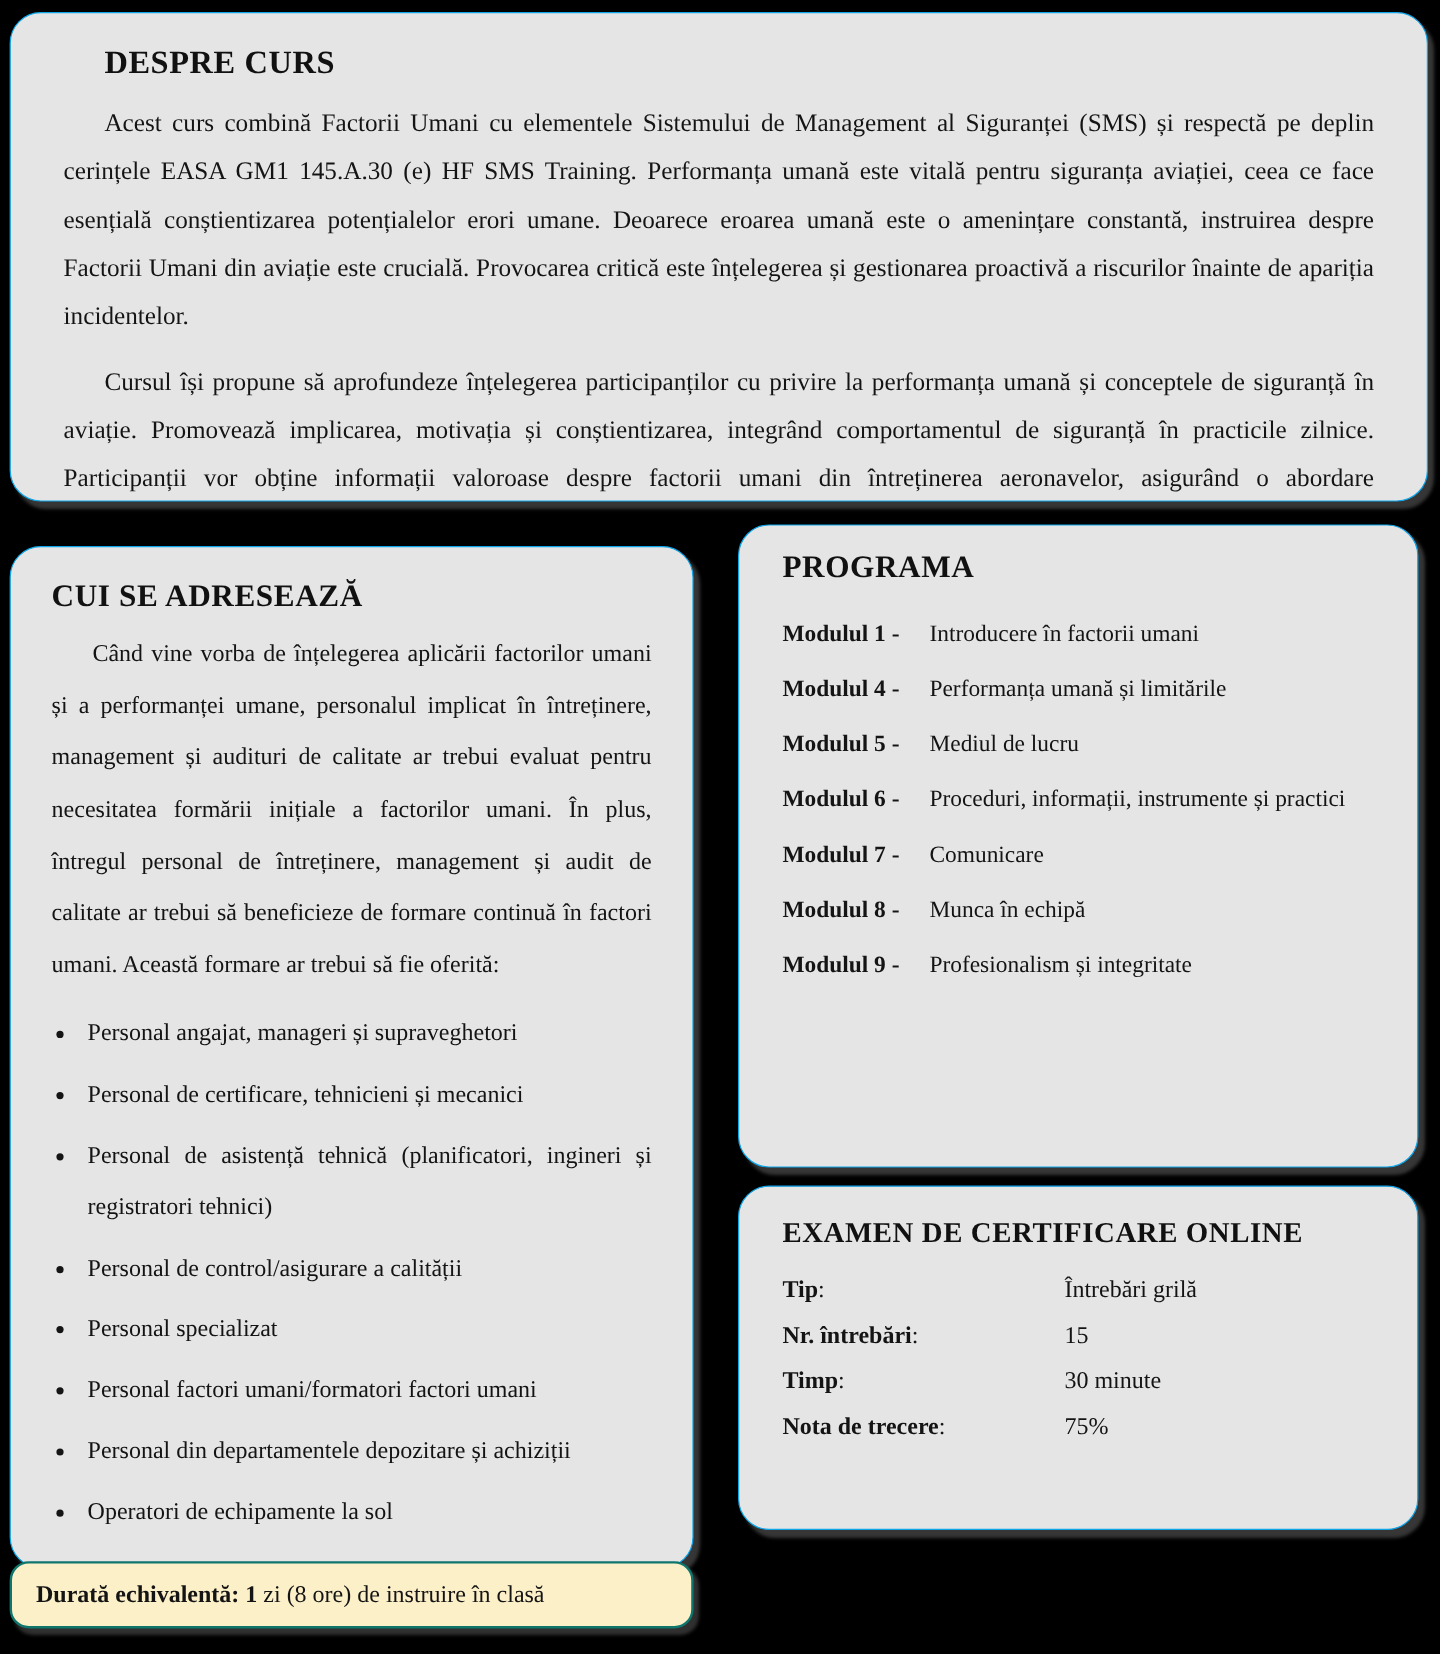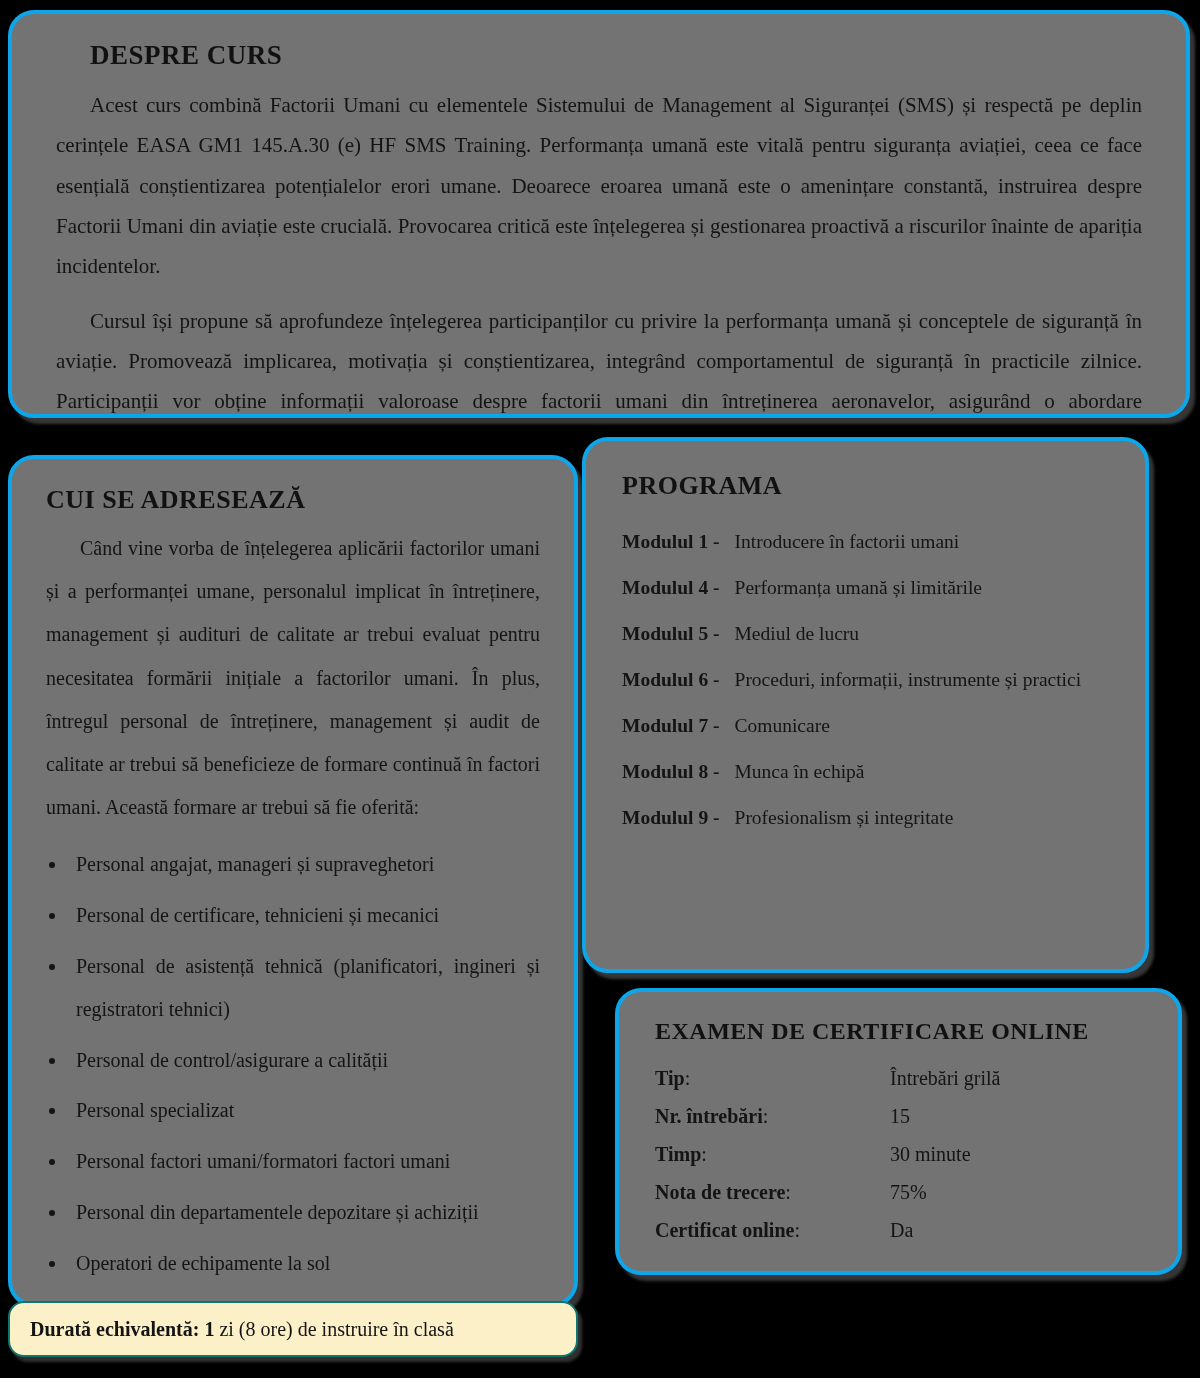--- a/index.html
+++ b/index.html
@@ -7,22 +7,22 @@
   body {
     width: 1200px; height: 1378px;
     font-family: "Liberation Serif", "DejaVu Serif", serif;
     color: #141414;
     position: relative;
   }
   .page { position: relative; width: 1200px; height: 1378px; background: #000; overflow: hidden; }
 
   .card {
     position: absolute;
-    background: #737373;
-    border: 4px solid #0ea5e9;
+    background: #e5e5e5;
+    border: 1px solid #0ea5e9;
     border-radius: 26px;
     box-shadow: 5px 6px 3px rgba(120,120,120,0.45);
     overflow: hidden;
   }
 
   .card h2 {
     font-size: 26px;
     font-weight: bold;
     letter-spacing: 0.5px;
     color: #111;
@@ -55,28 +55,28 @@
   }
   .audience-card li {
     font-size: 20px;
     line-height: 2.14;
     text-align: justify;
     padding-left: 8px;
     margin-bottom: 8px;
   }
 
   
-  .program-card { left: 582px; top: 437px; width: 567px; height: 536px; padding: 30px 28px 20px 36px; }
+  .program-card { left: 615px; top: 437px; width: 567px; height: 536px; padding: 20px 28px 20px 36px; }
   .program-card h2 { margin-bottom: 30px; }
   .module {
     font-size: 19.5px;
     margin-bottom: 24px;
     white-space: nowrap;
   }
-  .module .b { font-weight: bold; margin-right: 15px; text-align: center; }
+  .module .b { font-weight: bold; margin-right: 25px; text-align: center; }
 
   
   .exam-card { left: 615px; top: 988px; width: 567px; height: 287px; padding: 26px 28px 18px 36px; }
   .exam-card h2 { font-size: 24px; margin-bottom: 22px; }
   .exam-row { display: flex; font-size: 20px; margin-bottom: 15px; }
   .exam-label { width: 235px; flex: 0 0 235px; }
   .exam-label .b { font-weight: bold; }
   .exam-value { flex: 1; }
 
   
@@ -142,23 +142,19 @@
       <div class="exam-value">15</div>
     </div>
     <div class="exam-row">
       <div class="exam-label"><span class="b">Timp</span><span>:</span></div>
       <div class="exam-value">30 minute</div>
     </div>
     <div class="exam-row">
       <div class="exam-label"><span class="b">Nota de trecere</span><span>:</span></div>
       <div class="exam-value">75%</div>
     </div>
-    <div class="exam-row">
-      <div class="exam-label"><span class="b">Certificat online</span><span>:</span></div>
-      <div class="exam-value">Da</div>
-    </div>
   </section>
 
   <div class="duration-bar">
     <span><span class="b">Durată echivalentă: 1</span><span> zi (8 ore) de instruire în clasă</span></span>
   </div>
 
 </div>
 
 </body></html>

